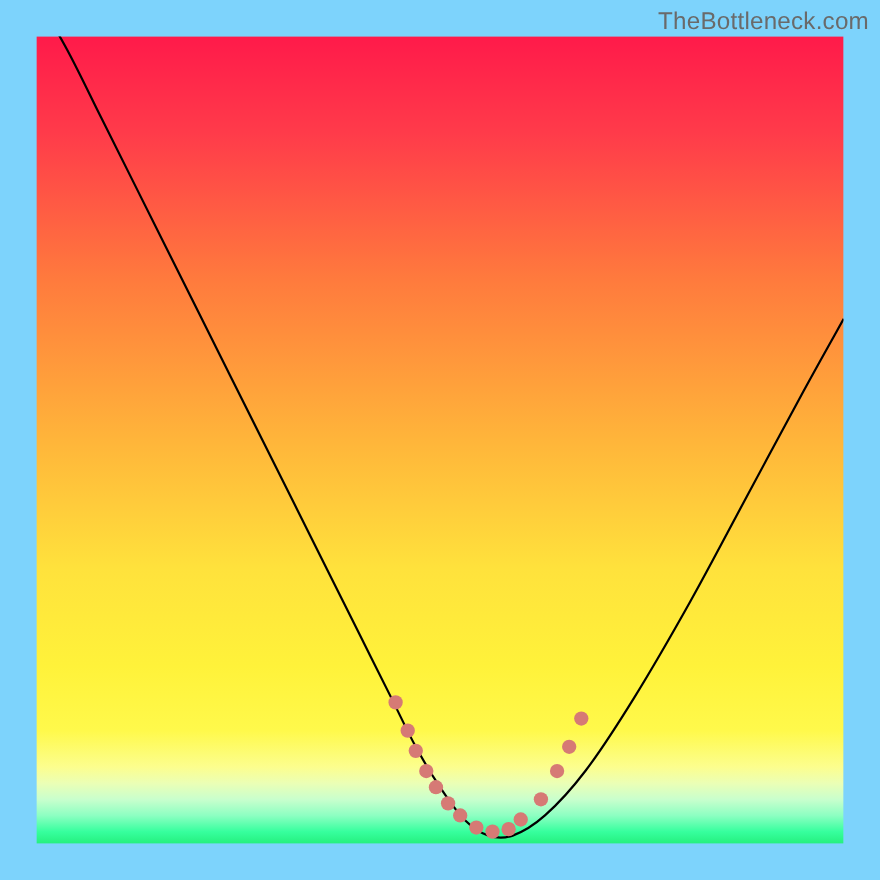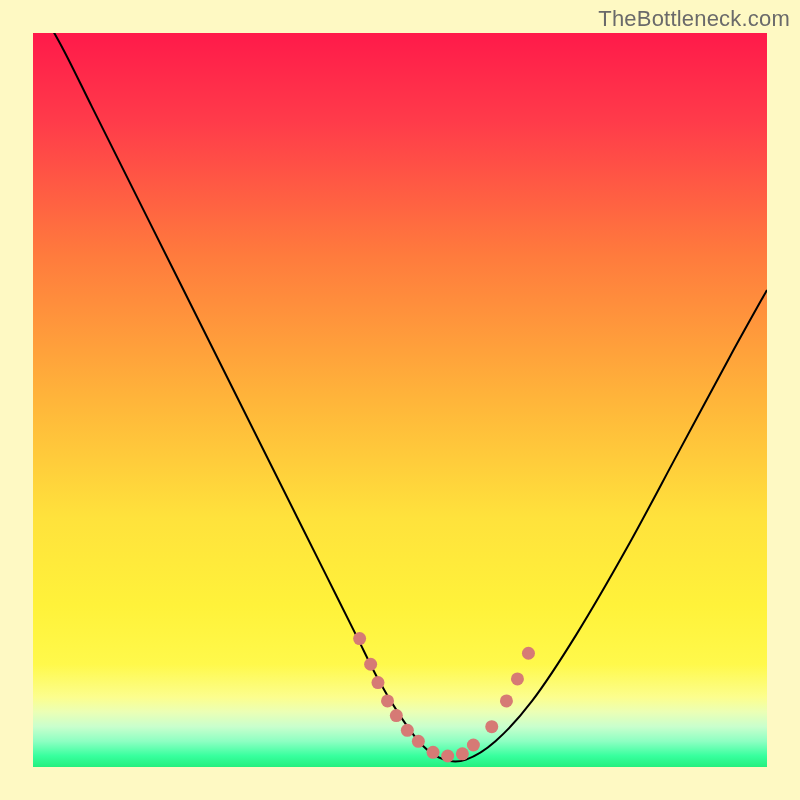--- a/index.html
+++ b/index.html
@@ -8,21 +8,21 @@
     width: 800px;
     height: 800px;
     background: #000;
     overflow: hidden;
     font-family: Arial, Helvetica, sans-serif;
   }
   .stage {
     position: relative;
     width: 800px;
     height: 800px;
-    background: #fef9c3;
+    background: #7dd3fc;
     text-align: right;
   }
   .plot {
     position: absolute;
     left: 33px;
     top: 33px;
     width: 734px;
     height: 734px;
     overflow: hidden;
   }

